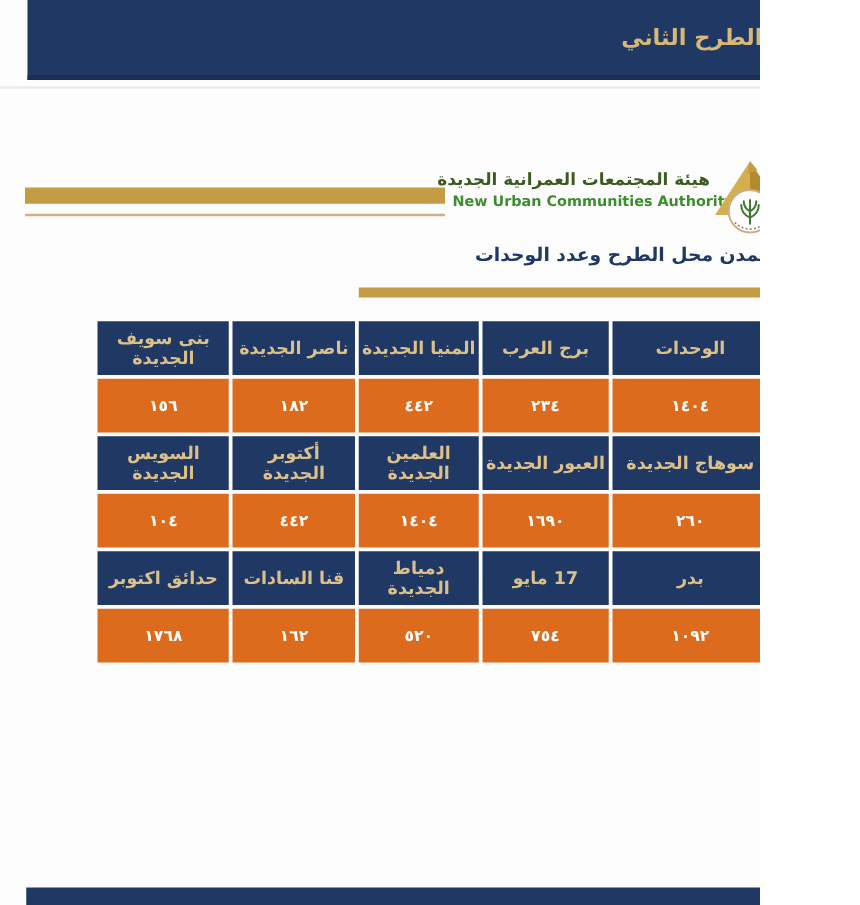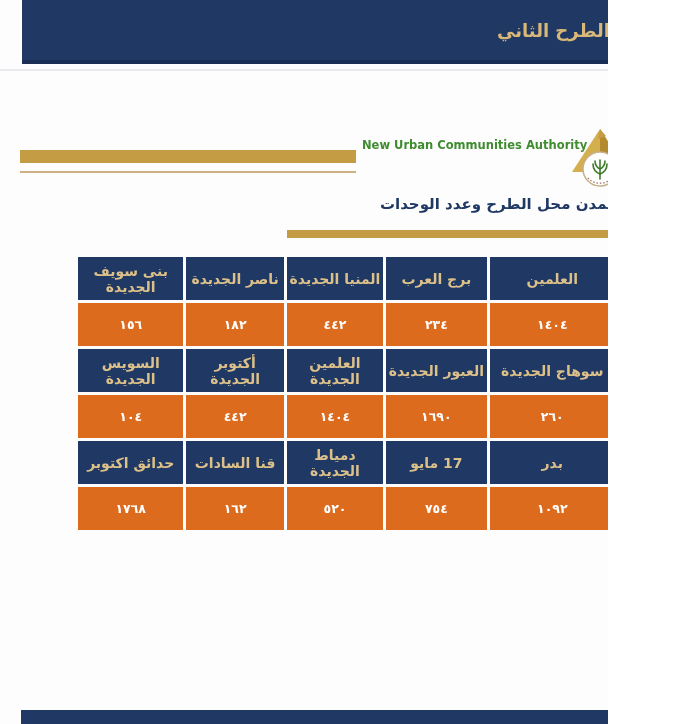--- a/index.html
+++ b/index.html
@@ -50,20 +50,21 @@
   <div class="header-shadow"></div>
 
   <div class="top-banner">
     <span class="top-banner-title">الطرح الثاني</span>
   </div>
 
   <div class="gold-bar"></div>
   <div class="gold-line"></div>
 
   <div class="org-block">
+    <div class="org-ar">هيئة المجتمعات العمرانية الجديدة</div>
     <div class="org-en">New Urban Communities Authority</div>
   </div>
 
   <div class="logo">
     <svg width="64" height="66" viewBox="0 0 64 66" xmlns="http://www.w3.org/2000/svg">
       <polygon points="32,3 4,46 32,46" fill="#d4af4f"></polygon>
       <polygon points="32,3 60,46 32,46" fill="#b38a2e"></polygon>
       <polygon points="32,3 38,10 30,13" fill="#c49c44"></polygon>
       <circle cx="32" cy="43" r="17" fill="#ffffff" stroke="#c9b089" stroke-width="1.5"></circle>
       <g stroke="#3e7b2a" stroke-width="1.6" fill="none" stroke-linecap="round">
@@ -83,21 +84,21 @@
   <table class="offer-table" dir="rtl">
     <colgroup>
       <col style="width:125px">
         <col style="width:100px">
         <col style="width:96px">
         <col style="width:97px">
         <col style="width:105px">
     </colgroup>
     <tbody>
       <tr class="hdr">
-        <td>العلمين</td>
+        <td>الوحدات</td>
         <td>برج العرب</td>
         <td>المنيا الجديدة</td>
         <td>ناصر الجديدة</td>
         <td>بنى سويف الجديدة</td>
       </tr>
       <tr class="val">
         <td>١٤٠٤</td>
         <td>٢٣٤</td>
         <td>٤٤٢</td>
         <td>١٨٢</td>

